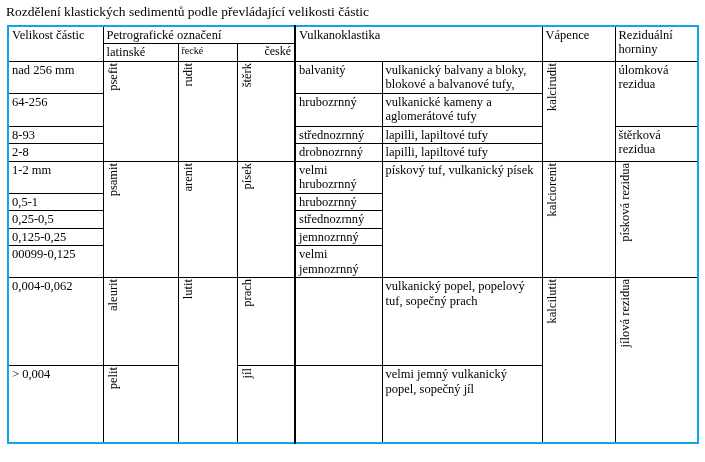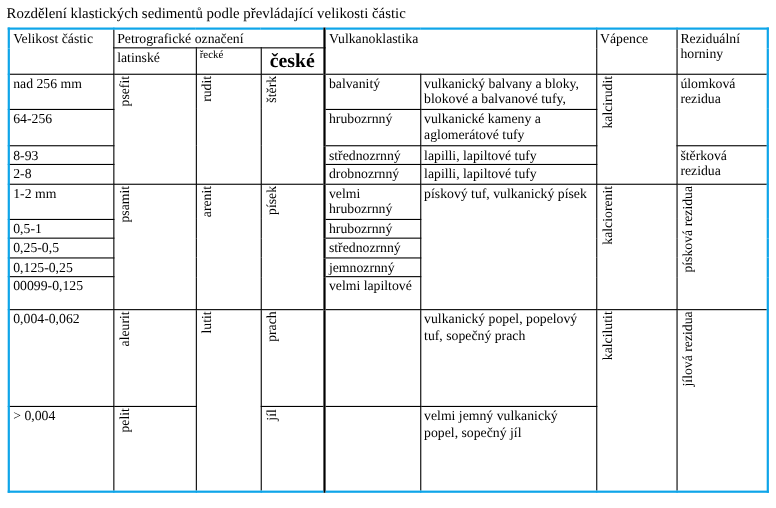--- a/index.html
+++ b/index.html
@@ -98,21 +98,21 @@
       <tr>
         <th class="hd" rowspan="2">Velikost částic</th>
         <th class="hd" colspan="3">Petrografické označení</th>
         <th class="hd thick-l" colspan="2" rowspan="2">Vulkanoklastika</th>
         <th class="hd" rowspan="2">Vápence</th>
         <th class="hd" rowspan="2">Reziduální horniny</th>
       </tr>
       <tr>
         <th class="hd" style="text-align:left;font-weight:normal;font-size:12.5px;">latinské</th>
         <th class="hd" style="text-align:left;font-weight:normal;font-size:10px;">řecké</th>
-        <th class="hd" style="text-align:center;font-weight:bold;font-size:18px;">české</th>
+        <th class="hd" style="text-align:right;font-weight:normal;font-size:12px;">české</th>
       </tr>
     </thead>
     <tbody>
 
       <tr style="height:31px;">
         <td>nad 256 mm</td>
         <td class="vert" rowspan="4"><span class="rot">psefit</span></td>
         <td class="vert" rowspan="4"><span class="rot">rudit</span></td>
         <td class="vert" rowspan="4"><span class="rot">štěrk</span></td>
         <td class="thick-l">balvanitý</td>
@@ -161,21 +161,21 @@
         <td class="thick-l">střednozrnný</td>
       </tr>
 
       <tr style="height:17px;">
         <td>0,125-0,25</td>
         <td class="thick-l">jemnozrnný</td>
       </tr>
 
       <tr style="height:30px;">
         <td>00099-0,125</td>
-        <td class="thick-l">velmi lapiltové</td>
+        <td class="thick-l">velmi jemnozrnný</td>
       </tr>
 
       <tr style="height:88px;">
         <td>0,004-0,062</td>
         <td class="vert"><span class="rot">aleurit</span></td>
         <td class="vert" rowspan="2"><span class="rot">lutit</span></td>
         <td class="vert"><span class="rot">prach</span></td>
         <td class="thick-l"></td>
         <td>vulkanický popel, popelový tuf, sopečný prach</td>
         <td class="vert" rowspan="2"><span class="rot">kalcilutit</span></td>

